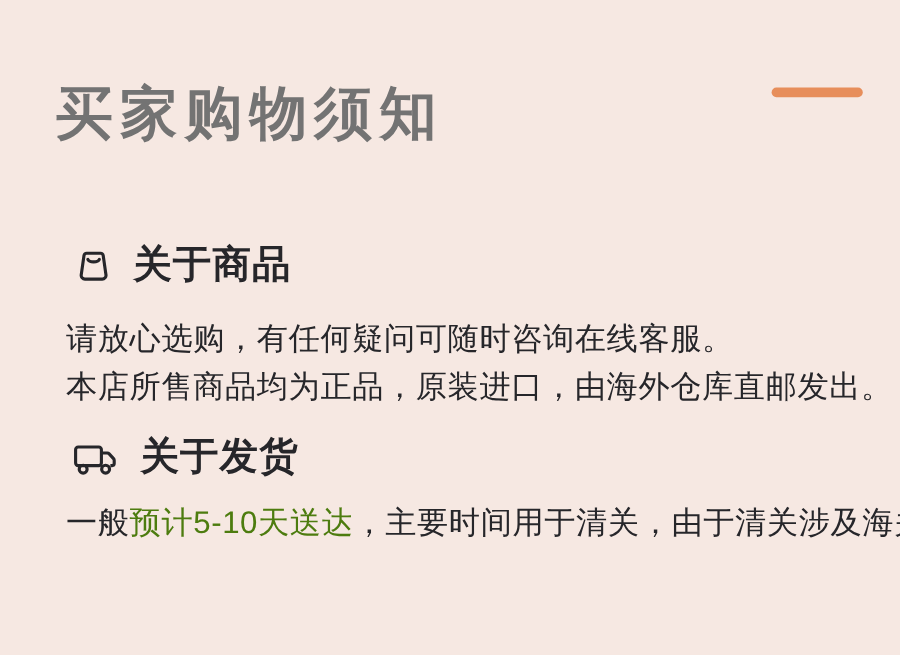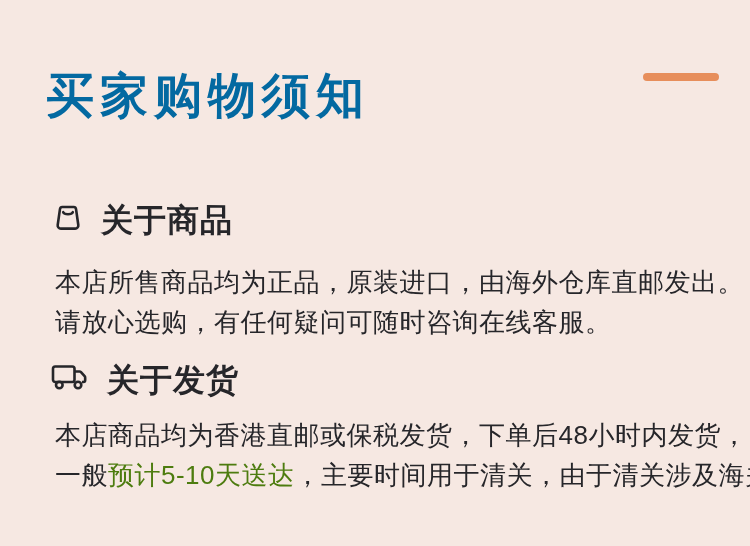--- a/index.html
+++ b/index.html
@@ -20,39 +20,39 @@
   }
 
   .title {
     position: absolute;
     left: 46px;
     top: 66px;
     font-size: 48px;
     line-height: 60px;
     font-weight: 700;
     letter-spacing: 6px;
-    color: #0369a1;
+    color: #737373;
     white-space: nowrap;
   }
 
   .accent-bar {
     position: absolute;
     left: 643px;
     top: 73px;
     width: 76px;
     height: 8px;
     border-radius: 4px;
     background: #e78e5b;
   }
 
   .section-header {
     position: absolute;
-    left: 50px;
+    left: 60px;
     display: flex;
-    align-items: flex-start;
+    align-items: flex-end;
     gap: 15px;
   }
   .section-header.s1 { top: 200px; }
   .section-header.s2 { top: 360px; font-family: Liberation Serif, serif; }
 
   .section-header .icon {
     display: inline-flex;
     align-items: center;
     justify-content: center;
   }
@@ -103,41 +103,38 @@
       <svg width="36" height="36" viewBox="0 0 36 36">
         <path d="M12.2 7 h11.6 c1.1 0 2 .8 2.2 1.9 l2.3 16.1 c.3 1.9 -1.2 3.6 -3.1 3.6 H10.8 c-1.9 0 -3.4 -1.7 -3.1 -3.6 l2.3 -16.1 C10.2 7.8 11.1 7 12.2 7 Z"></path>
         <path d="M13.2 12.2 c1.2 2.7 8.4 2.7 9.6 0" stroke-linecap="round"></path>
       </svg>
     </span>
     <span class="section-heading">关于商品</span>
   </div>
 
   <div class="para p1">
     <div class="line">
-      <span>本店所售商品均为正品，原装进口，由海外仓库直邮发出。</span>
+      <span>请放心选购，有任何疑问可随时咨询在线客服。</span>
     </div>
     <div class="line">
-      <span>请放心选购，有任何疑问可随时咨询在线客服。</span>
+      <span>本店所售商品均为正品，原装进口，由海外仓库直邮发出。</span>
     </div>
   </div>
 
   <div class="section-header s2">
     <span class="icon">
       <svg width="42" height="34" viewBox="0 0 42 34">
         <rect x="3" y="6.5" width="21.5" height="15.5" rx="2.2"></rect>
         <path d="M24.5 11.5 h4.9 c.6 0 1.2 .25 1.6 .7 l3.6 4 c.37 .42 .57 .95 .57 1.5 v2.6 c0 .94 -.76 1.7 -1.7 1.7 h-1.5"></path>
         <circle cx="9.3" cy="25" r="3.3"></circle>
         <circle cx="28" cy="25" r="3.3"></circle>
       </svg>
     </span>
     <span class="section-heading">关于发货</span>
   </div>
 
   <div class="para p2">
     <div class="line">
-      <span>本店商品均为香港直邮或保税发货，下单后48小时内发货，</span>
-    </div>
-    <div class="line">
       <span>一般</span><span class="red">预计5-10天送达</span><span>，主要时间用于清关，由于清关涉及海关</span>
     </div>
   </div>
 
 </div>
 
 </body></html>

